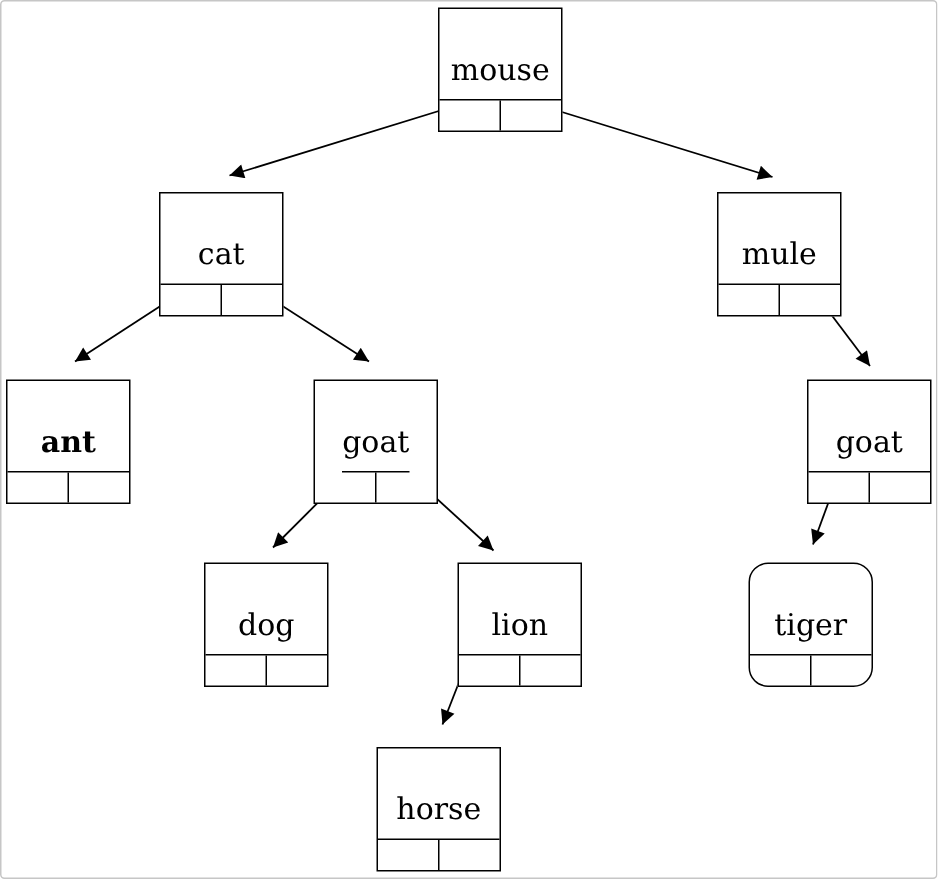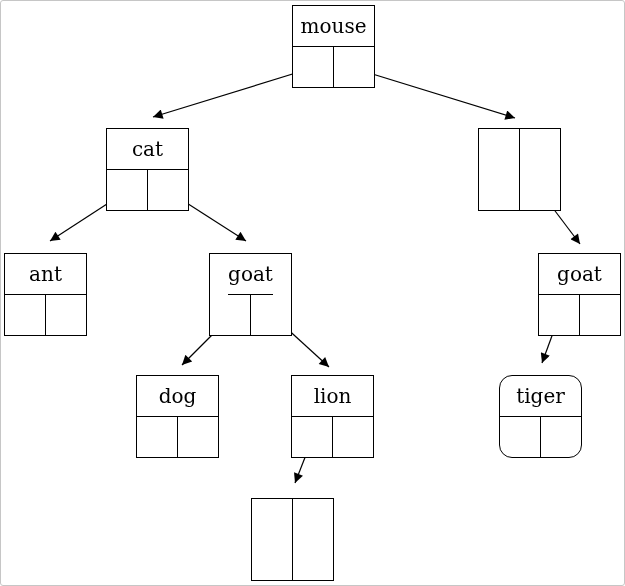--- a/index.html
+++ b/index.html
@@ -39,20 +39,21 @@
   .node-label {
     box-sizing: border-box;
     height: 41px;
     border-bottom: 1.5px solid #000000;
     display: flex;
     align-items: center;
     justify-content: center;
     font-size: 20px;
     color: #000000;
     line-height: 1;
+    margin-top: 20px;
   }
   .node-cells {
     flex: 1;
     display: flex;
   }
   .cell {
     flex: 1;
   }
   .cell.left {
     border-right: 1.5px solid #000000;
@@ -90,27 +91,28 @@
 
   <div class="node" style="left:105px; top:127px;">
     <div class="node-label">cat</div>
     <div class="node-cells">
       <div class="cell left"></div>
       <div class="cell right"></div>
     </div>
   </div>
 
   <div class="node" style="left:477px; top:127px;">
+    <div class="node-label">mule</div>
     <div class="node-cells">
       <div class="cell left"></div>
       <div class="cell right"></div>
     </div>
   </div>
 
-  <div class="node" style="left:3px; top:252px;">
+  <div class="node" style="left:3px; top:252px;font-weight:bold;">
     <div class="node-label">ant</div>
     <div class="node-cells">
       <div class="cell left"></div>
       <div class="cell right"></div>
     </div>
   </div>
 
   <div class="node" style="left:208px; top:252px;align-items:center;">
     <div class="node-label">goat</div>
     <div class="node-cells">
@@ -128,36 +130,37 @@
   </div>
 
   <div class="node" style="left:135px; top:374px;justify-content:space-between;">
     <div class="node-label">dog</div>
     <div class="node-cells">
       <div class="cell left"></div>
       <div class="cell right"></div>
     </div>
   </div>
 
-  <div class="node" style="left:290px; top:374px;">
+  <div class="node" style="left:304px; top:374px;">
     <div class="node-label">lion</div>
     <div class="node-cells">
       <div class="cell left"></div>
       <div class="cell right"></div>
     </div>
   </div>
 
   <div class="node" style="left:498px; top:374px;border-radius:13px;">
     <div class="node-label">tiger</div>
     <div class="node-cells">
       <div class="cell left"></div>
       <div class="cell right"></div>
     </div>
   </div>
 
   <div class="node" style="left:250px; top:497px;">
+    <div class="node-label">horse</div>
     <div class="node-cells">
       <div class="cell left"></div>
       <div class="cell right"></div>
     </div>
   </div>
 
 </div>
 
 </body></html>

